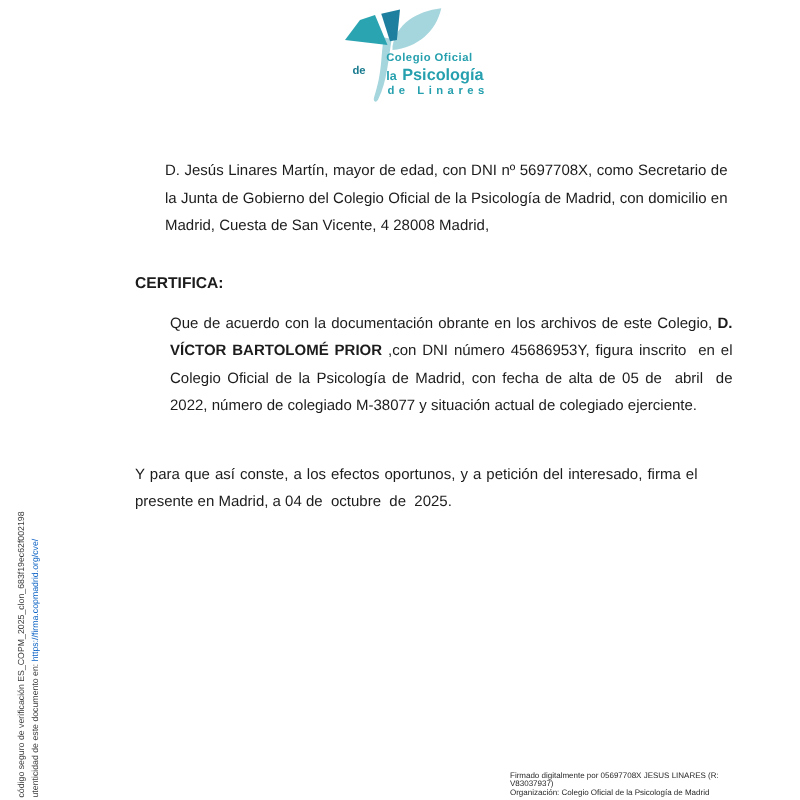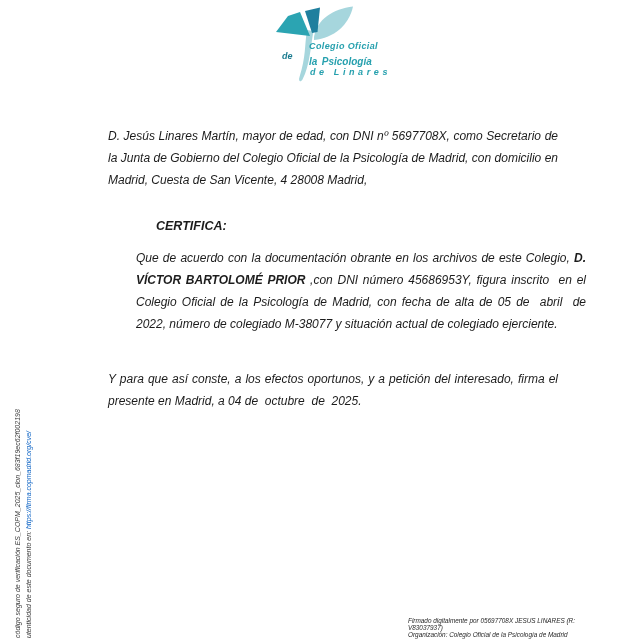--- a/index.html
+++ b/index.html
@@ -8,21 +8,20 @@
     background: #ffffff;
     font-family: "Liberation Sans", sans-serif;
     color: #1c1c1c;
     overflow: hidden;
   }
   .page {
     position: relative;
     width: 640px;
     height: 564px;
     background: #ffffff;
-    font-style: italic;
   }
 
   
   .logo {
     position: absolute;
     left: 262px;
     top: 5px;
     width: 122px;
     height: 86px;
   }
@@ -30,42 +29,42 @@
   .logo-line1 {
     position: absolute; left: 47px; top: 36px;
     font-size: 9px; font-weight: bold; color: #26a0ae;
     letter-spacing: 0.4px; white-space: nowrap;
   }
   .logo-line2 {
     position: absolute; left: 47px; top: 46px;
     white-space: nowrap; color: #26a0ae;
   }
   .logo-la { font-size: 10px; font-weight: bold; }
-  .logo-name { font-size: 10px; font-weight: bold; }
+  .logo-name { font-size: 13px; font-weight: bold; }
   .logo-de-prefix {
     position: absolute; left: 20px; top: 46px;
     font-size: 9px; font-weight: bold; color: #187a8e;
   }
   .logo-line3 {
     position: absolute; left: 48px; top: 62px;
     font-size: 9px; font-weight: bold; color: #26a0ae;
     letter-spacing: 3.6px; white-space: nowrap;
   }
 
   
   .content { position: absolute; left: 108px; width: 450px; }
   .para {
     font-size: 12px;
     line-height: 22px;
     text-align: justify;
     white-space: pre-wrap;
     color: #1c1c1c;
   }
-  .p1 { top: 125px; }
-  .certifica { top: 215px; font-weight: bold; font-size: 12.5px; margin-left: 48px; }
+  .p1 { top: 125px; margin-left: 24px; }
+  .certifica { top: 215px; font-weight: bold; font-size: 12.5px; }
   .p2 { top: 247px; margin-left: 28px; }
   .p3 { top: 368px; }
   .bold-name { font-weight: bold; }
 
   
   .vertical-code {
     position: absolute;
     left: 12px;
     top: 638px;
     width: 300px;

